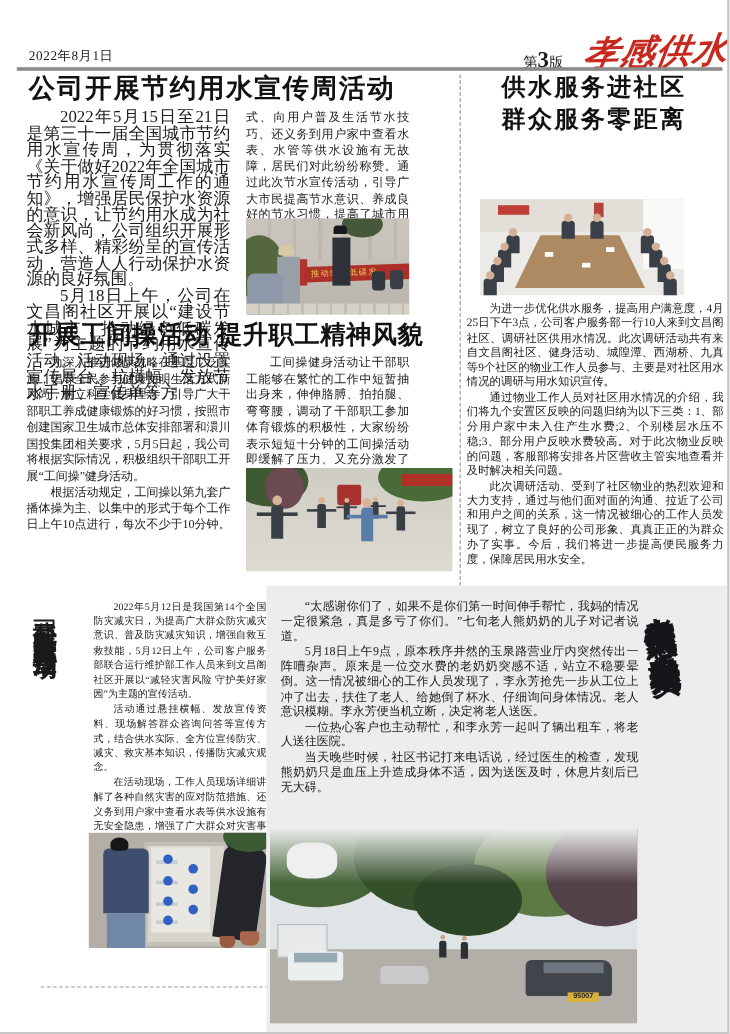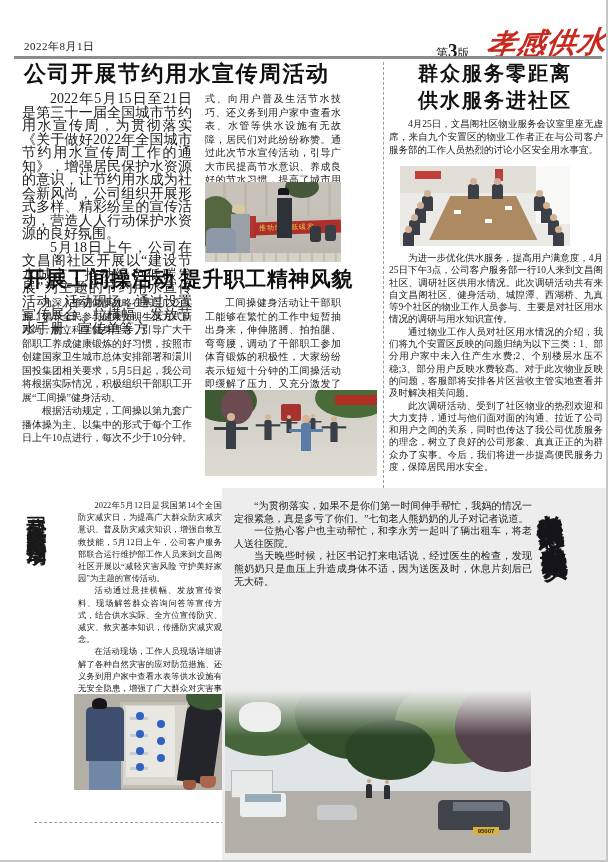--- a/index.html
+++ b/index.html
@@ -173,26 +173,23 @@
     <div class="p3-banner"></div>
     <div class="exf xs" style="left:46%;top:26%;"></div>
     <div class="exf xs" style="left:60%;top:24%;"></div>
     <div class="exf s" style="left:34%;top:30%;"></div>
     <div class="exf s" style="left:72%;top:32%;"></div>
     <div class="exf" style="left:12%;top:36%;"></div>
     <div class="exf blue" style="left:56%;top:38%;"></div>
   </div>
 
   <h2 class="r-title">
+    <span style="display:block">供水服务进社区</span>
     <span style="display:block">群众服务零距离</span>
-    <span style="display:block">供水服务进社区</span>
   </h2>
-  <div class="r-intro col">
-    <p>4月25日，文昌阁社区物业服务会议室里座无虚席，来自九个安置区的物业工作者正在与公司客户服务部的工作人员热烈的讨论小区安全用水事宜。</p>
-  </div>
   <div class="ph p2">
     <div class="p2-wall"></div>
     <div class="p2-win"></div>
     <div class="p2-red1"></div>
     <div class="p2-red2"></div>
     <div class="p2-table"></div>
     <div class="fig" style="left:40%;top:22%;"></div>
     <div class="fig" style="left:54%;top:22%;"></div>
     <div class="fig" style="left:13%;top:38%;"></div>
     <div class="fig" style="left:9%;top:52%;"></div>
@@ -202,21 +199,21 @@
     <div class="fig" style="left:83%;top:52%;"></div>
     <div class="fig" style="left:87%;top:68%;"></div>
     <div class="fig" style="left:90%;top:82%;"></div>
     <div class="paper" style="left:32%;top:55%;"></div>
     <div class="paper" style="left:50%;top:66%;"></div>
     <div class="paper" style="left:62%;top:50%;"></div>
   </div>
   <div class="r-body col">
     <p>为进一步优化供水服务，提高用户满意度，4月25日下午3点，公司客户服务部一行10人来到文昌阁社区、调研社区供用水情况。此次调研活动共有来自文昌阁社区、健身活动、城隍潭、西湖桥、九真等9个社区的物业工作人员参与、主要是对社区用水情况的调研与用水知识宣传。</p>
     <p>通过物业工作人员对社区用水情况的介绍，我们将九个安置区反映的问题归纳为以下三类：1、部分用户家中未入住产生水费;2、个别楼层水压不稳;3、部分用户反映水费较高。对于此次物业反映的问题，客服部将安排各片区营收主管实地查看并及时解决相关问题。</p>
-    <p>此次调研活动、受到了社区物业的热烈欢迎和大力支持，通过与他们面对面的沟通、拉近了公司和用户之间的关系，同时也传达了我公司优质服务的理念，树立了良好的公司形象、真真正正的为群众办了实事。今后，我们将进一步提高便民服务力度，保障居民用水安全。</p>
+    <p>此次调研活动、受到了社区物业的热烈欢迎和大力支持，通过与他们面对面的沟通、拉近了公司和用户之间的关系，这一情况被细心的工作人员发现了，树立了良好的公司形象、真真正正的为群众办了实事。今后，我们将进一步提高便民服务力度，保障居民用水安全。</p>
   </div>
 
   <div class="bl-vtitle">公司开展﹁防灾减灾日﹂宣传活动</div>
   <div class="bl-text col">
     <p>2022年5月12日是我国第14个全国防灾减灾日，为提高广大群众防灾减灾意识、普及防灾减灾知识，增强自救互救技能，5月12日上午，公司客户服务部联合运行维护部工作人员来到文昌阁社区开展以“减轻灾害风险 守护美好家园”为主题的宣传活动。</p>
     <p>活动通过悬挂横幅、发放宣传资料、现场解答群众咨询问答等宣传方式，结合供水实际、全方位宣传防灾、减灾、救灾基本知识，传播防灾减灾观念。</p>
     <p>在活动现场，工作人员现场详细讲解了各种自然灾害的应对防范措施、还义务到用户家中查看水表等供水设施有无安全隐患，增强了广大群众对灾害事故防范意识能力，提升了群众的常识素养。</p>
   </div>
   <div class="ph p4">
     <div class="p4-cab"></div>
@@ -238,21 +235,22 @@
     <div class="p4-wom"></div>
     <div class="p4-wom-hair"></div>
     <div class="p4-plant"></div>
     <div class="p4-pot"></div>
     <div class="p4-pot2"></div>
   </div>
   <div class="bl-dash"></div>
 
   <div class="panel"></div>
   <div class="rs-text col">
-    <p>“为贯彻落实，如果不是你们第一时间伸手帮忙，我妈的情况一定很紧急，真是多亏了你们。”七旬老人熊奶奶的儿子对记者说道。</p>
+    <p>“太感谢你们了，如果不是你们第一时间伸手帮忙，我妈的情况一定很紧急，真是多亏了你们。”七旬老人熊奶奶的儿子对记者说道。</p>
+    <p>5月18日上午9点，原本秩序井然的玉泉路营业厅内突然传出一阵嘈杂声。原来是一位交水费的老奶奶突感不适，站立不稳要晕倒。这一情况被细心的工作人员发现了，李永芳抢先一步从工位上冲了出去，扶住了老人、给她倒了杯水、仔细询问身体情况。老人意识模糊。李永芳便当机立断，决定将老人送医。</p>
     <p>一位热心客户也主动帮忙，和李永芳一起叫了辆出租车，将老人送往医院。</p>
     <p>当天晚些时候，社区书记打来电话说，经过医生的检查，发现熊奶奶只是血压上升造成身体不适，因为送医及时，休息片刻后已无大碍。</p>
   </div>
   <div class="ph p5">
     <div class="p5-road"></div>
     <div class="tr t1"></div>
     <div class="tr t2"></div>
     <div class="tr t3"></div>
     <div class="tr t4"></div>
     <div class="tr t5"></div>

